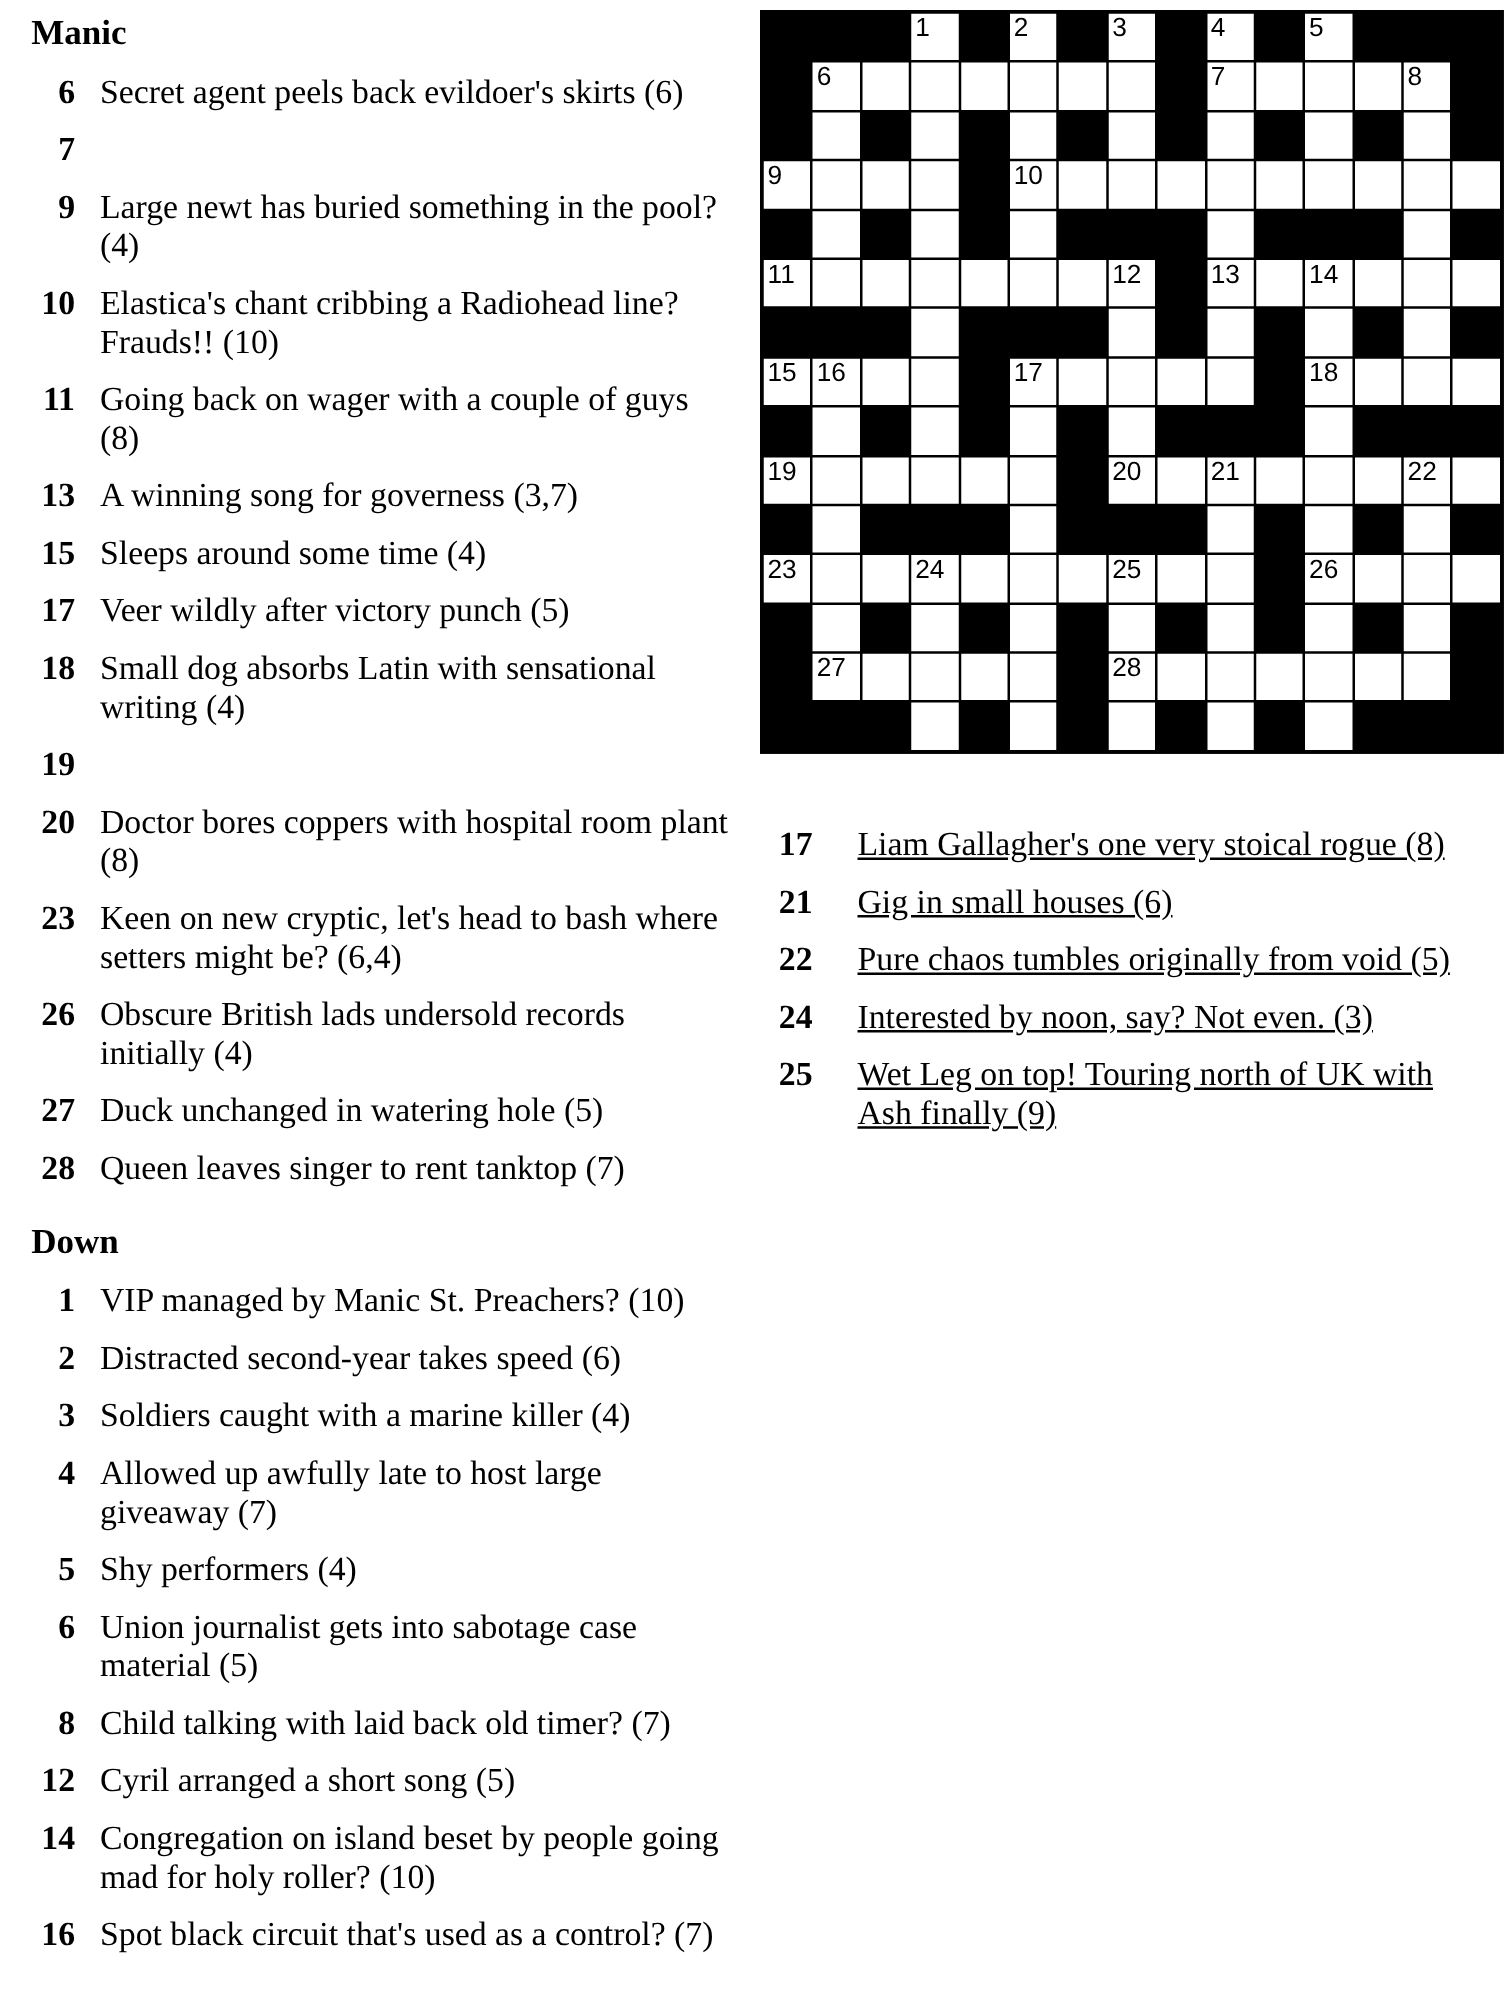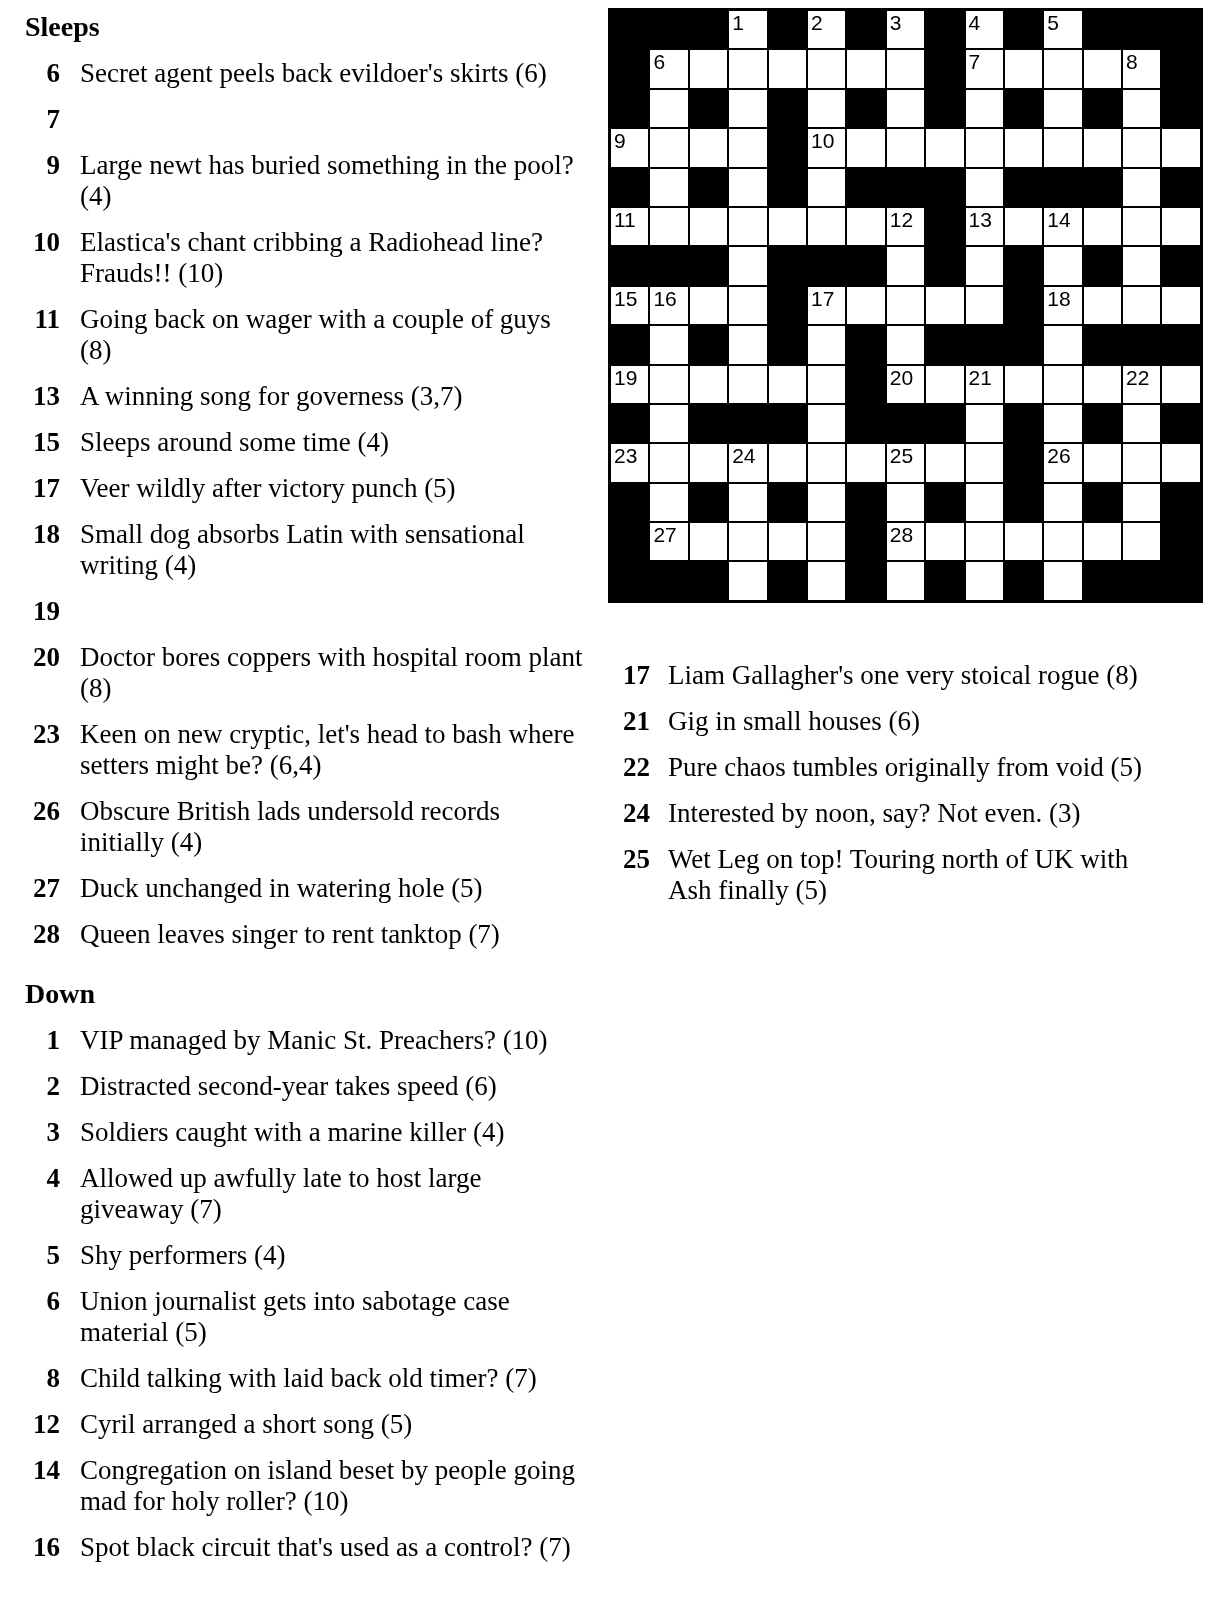--- a/index.html
+++ b/index.html
@@ -11,42 +11,42 @@
   }
   .left-col{position:absolute;left:25px;top:10px;width:562px;}
   .section-heading{
     font-size:28px;font-weight:bold;line-height:34px;margin:0 0 14px 0;
   }
   .down-gap{margin-top:27px;}
   .clue{display:flex;margin-bottom:15px;font-size:27px;line-height:31px;}
   .clue-num{flex:0 0 35px;text-align:right;font-weight:bold;}
   .clue .clue-text{margin-left:20px;width:505px;}
   .right-clues{position:absolute;left:615px;top:660px;width:556px;}
-  .right-clues .clue-text{margin-left:18px;width:500px;}
+  .right-clues .clue-text{margin-left:36px;width:500px;text-decoration:underline;}
   .grid{
     position:absolute;left:608px;top:8px;
     display:grid;
     grid-template-columns:repeat(15,37.4px);
     grid-auto-rows:37.4px;
     gap:2px;
     border:3px solid #000;
     background:#000;
   }
   .cell{position:relative;}
   .cellnum{
     position:absolute;top:1px;left:3px;
     font-family:"Liberation Sans", sans-serif;
     font-size:21px;line-height:21px;color:#000;
   }
 </style>
 </head>
 <body>
 
 <div class="left-col">
-  <h2 class="section-heading">Sleeps</h2>
+  <h2 class="section-heading">Manic</h2>
   <div id="across-list">
       <div class="clue">
         <span class="clue-num">6</span>
         <span class="clue-text">Secret agent peels back evildoer's skirts (6)</span>
       </div>
       <div class="clue">
         <span class="clue-num">7</span>
       </div>
       <div class="clue">
         <span class="clue-num">9</span>
@@ -441,15 +441,15 @@
     <div class="clue">
       <span class="clue-num">22</span>
       <span class="clue-text">Pure chaos tumbles originally from void (5)</span>
     </div>
     <div class="clue">
       <span class="clue-num">24</span>
       <span class="clue-text">Interested by noon, say? Not even. (3)</span>
     </div>
     <div class="clue">
       <span class="clue-num">25</span>
-      <span class="clue-text">Wet Leg on top! Touring north of UK with Ash finally (5)</span>
+      <span class="clue-text">Wet Leg on top! Touring north of UK with Ash finally (9)</span>
     </div>
   </div>
 
 </body></html>

